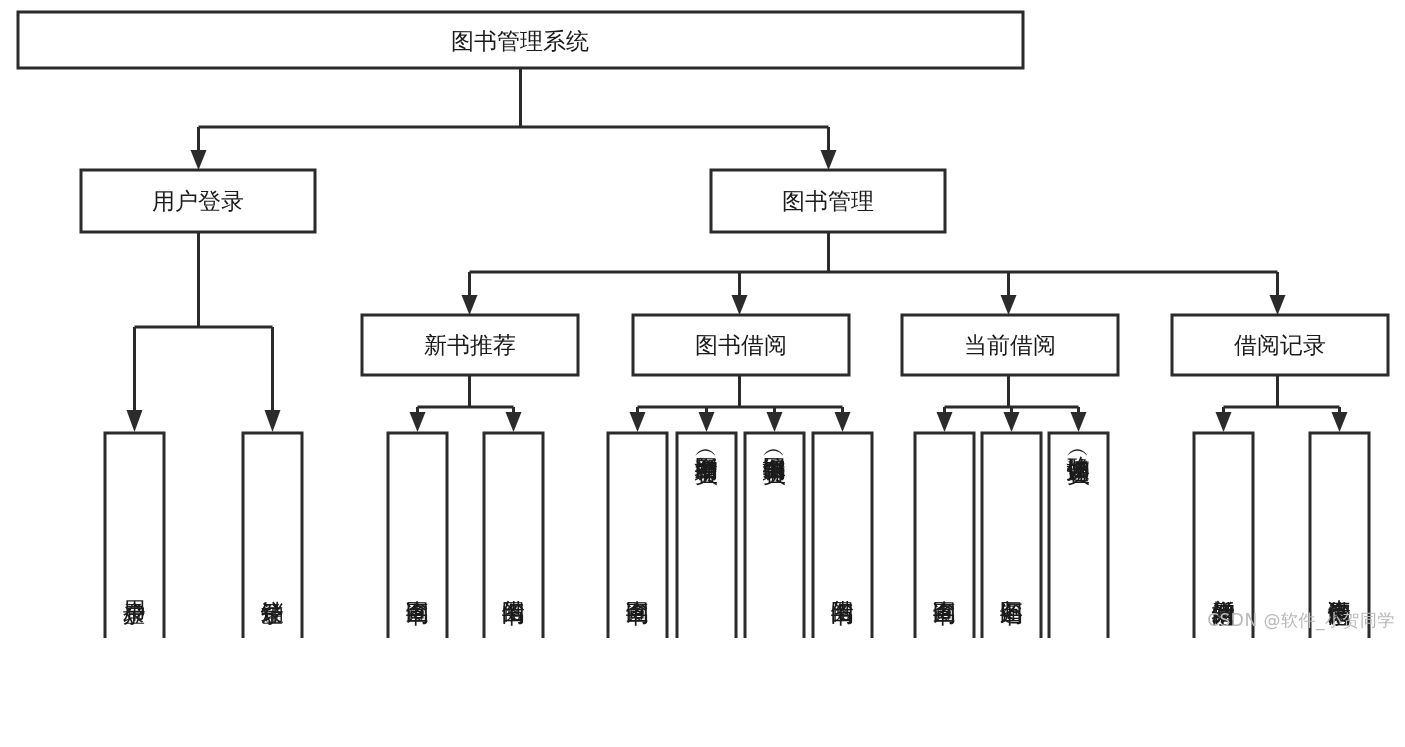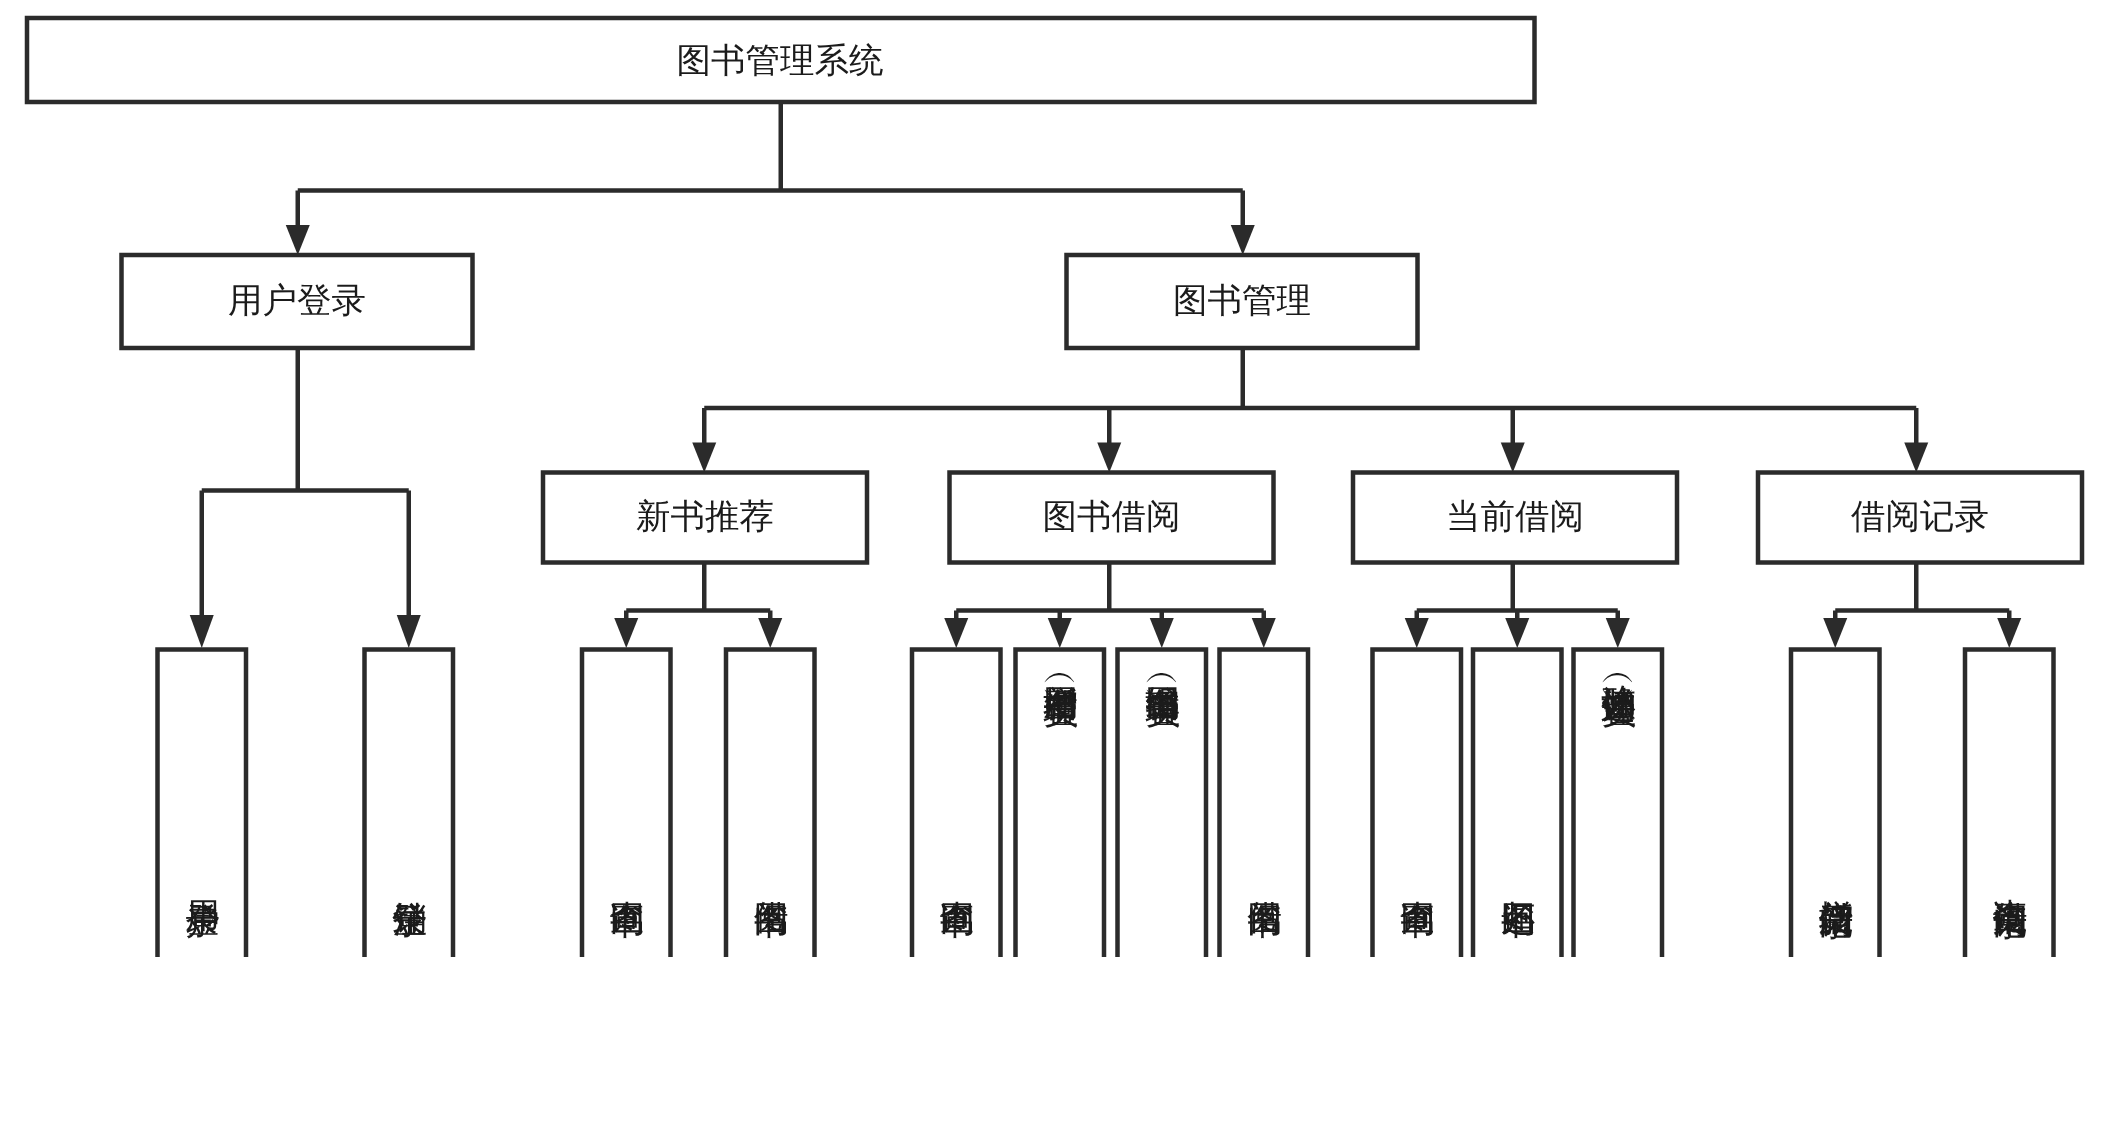--- a/index.html
+++ b/index.html
@@ -237,14 +237,15 @@
     <span class="vlabel-text">确认归还（管理员）</span>
   </div>
 
   <div class="vlabel-wrap" style="left:1194px; top:433px; width:59px; height:301px; align-items:center;">
     <span class="vlabel-text">新增借阅记录</span>
   </div>
   <div class="vlabel-wrap" style="left:1310px; top:433px; width:59px; height:301px; align-items:center;">
     <span class="vlabel-text">查询借阅记录</span>
   </div>
 
+  <div class="watermark">CSDN @软件_小贺同学</div>
 
 </div>
 
 </body></html>

